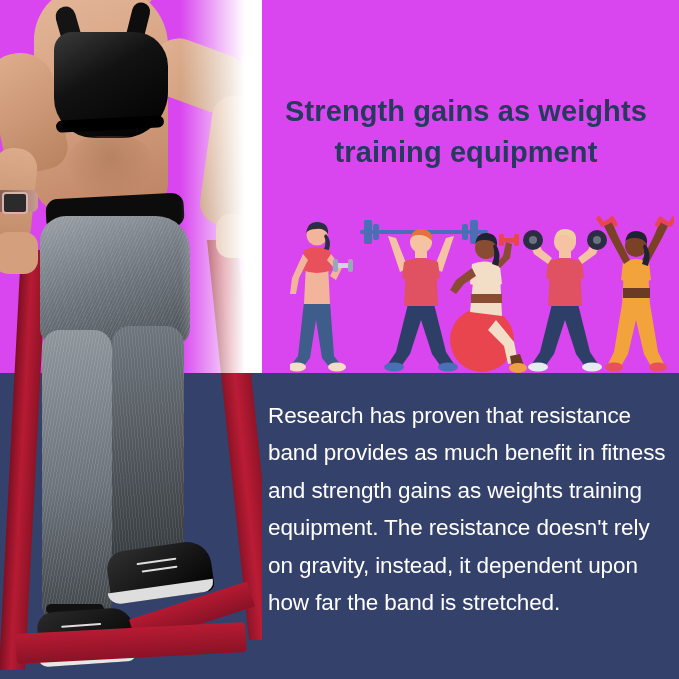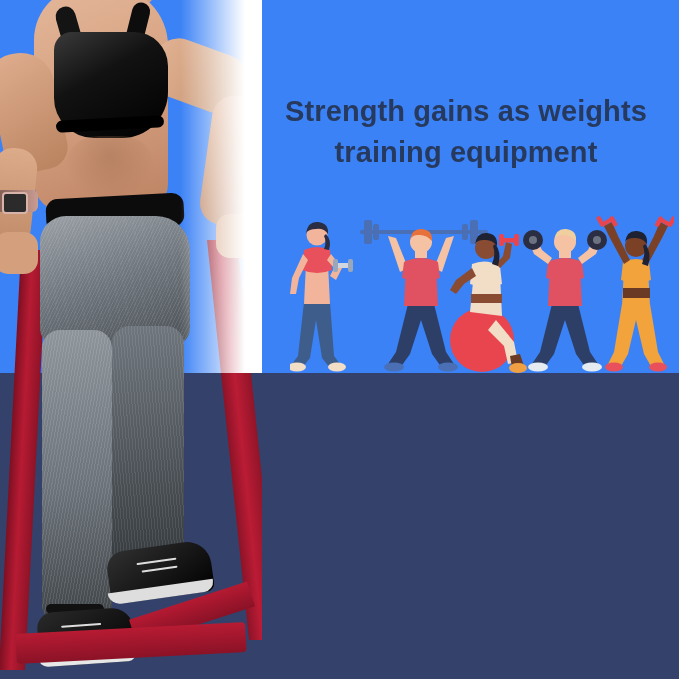--- a/index.html
+++ b/index.html
@@ -1,21 +1,21 @@
 <!DOCTYPE html>
 <html><head>
 <meta charset="utf-8">
 <style>
   html,body{margin:0;padding:0;}
   body{
     width:679px;height:679px;overflow:hidden;
     background:#ffffff;
     font-family:"Liberation Sans", sans-serif;
   }
-  #stage{position:relative;width:679px;height:679px;overflow:hidden;background:#3b82f6;}
+  #stage{position:relative;width:679px;height:679px;overflow:hidden;background:#d946ef;}
 
   
   #navy-panel{
     position:absolute;left:0;top:373px;width:679px;height:306px;
     background:#34416a;
   }
 
   
   #photo{
     position:absolute;left:0;top:0;width:262px;height:679px;
@@ -398,14 +398,15 @@
           <rect x="-4" y="0" width="4.5" height="11" rx="2" transform="rotate(-30 -2 5)"></rect>
           <rect x="9" y="0" width="4.5" height="11" rx="2" transform="rotate(-30 11 5)"></rect>
           <rect x="57" y="4" width="13" height="4" rx="2" transform="rotate(30 63 6)"></rect>
           <rect x="55" y="0" width="4.5" height="11" rx="2" transform="rotate(30 57 5)"></rect>
           <rect x="68" y="0" width="4.5" height="11" rx="2" transform="rotate(30 70 5)"></rect>
         </g>
       </g>
     </svg>
   </div>
 
+  <p id="para">Research has proven that resistance band provides as much benefit in fitness and strength gains as weights training equipment. The resistance doesn't rely on gravity, instead, it dependent upon how far the band is stretched.</p>
 
 </div>
 
 </body></html>

